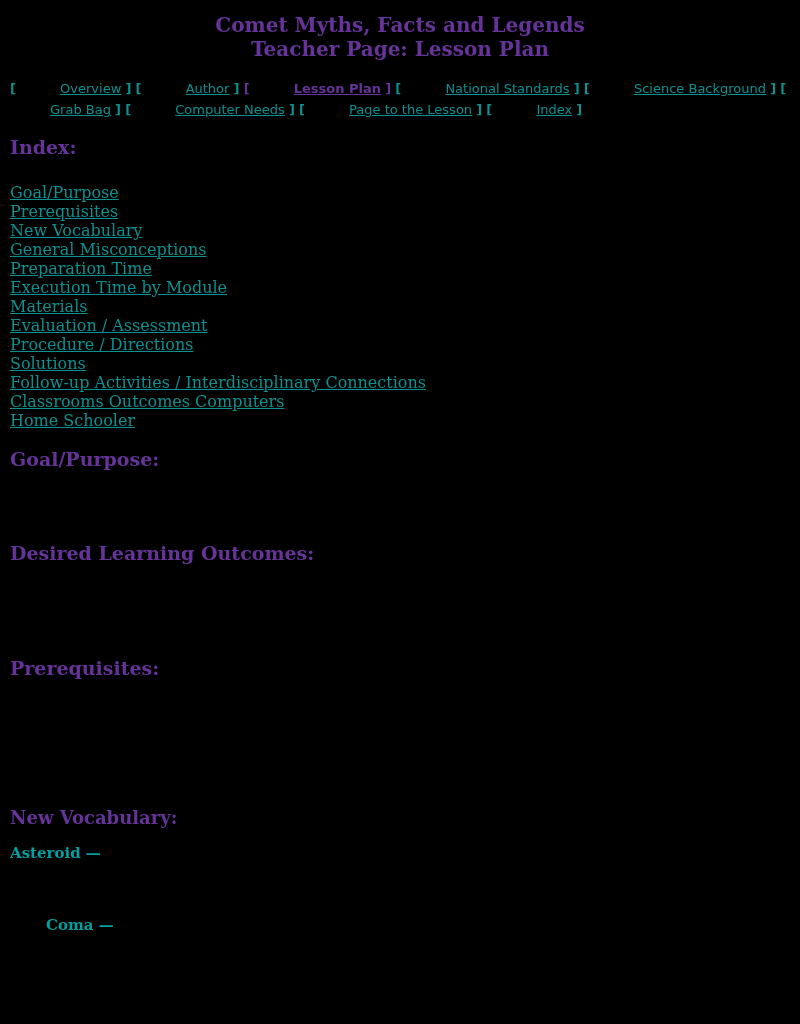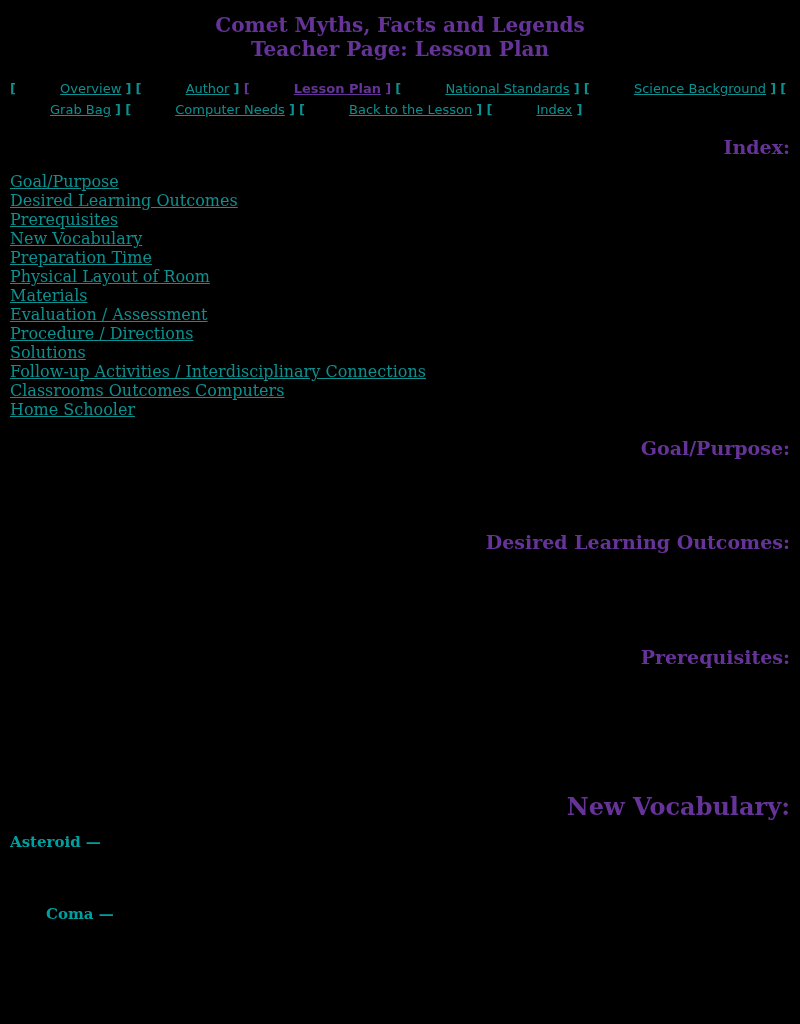--- a/index.html
+++ b/index.html
@@ -24,36 +24,35 @@
     color: var(--teal-link);
   }
   .nav-bar .bracket { font-weight: bold; color: var(--teal-link); }
   .nav-link { color: var(--teal-link); text-decoration: underline; cursor: pointer; margin-left: 40px; }
   .nav-item.current .nav-link { color: var(--purple); font-weight: bold; }
   .nav-item.current .bracket { color: var(--purple); }
   
   h2 {
     font: bold 19px/23px "DejaVu Serif", serif;
     color: var(--purple);
-    text-align: right;
   }
   .index-heading { margin-top: 16px; }
   
-  .index-list { margin-top: 13px; font: 16px/19px "DejaVu Serif", serif; }
+  .index-list { margin-top: 24px; font: 16px/19px "DejaVu Serif", serif; }
   .index-link {
     display: block;
     width: max-content;
     color: var(--teal-link);
     text-decoration: underline;
     cursor: pointer;
   }
   .goal-heading     { margin-top: 18px; }
   .outcomes-heading { margin-top: 71px; }
   .prereq-heading   { margin-top: 92px; }
-  .vocab-heading    { margin-top: 127px; font-size: 24px; line-height: 22px; }
+  .vocab-heading    { margin-top: 127px; font-size: 18px; line-height: 22px; }
   
   .vocab-term {
     font: bold 15px/18px "DejaVu Serif", serif;
     color: var(--teal-vocab);
   }
   .asteroid-term { margin-top: 15px; }
   .coma-term     { margin-top: 54px; margin-left: 36px; }
 </style>
 </head>
 <body>
@@ -61,33 +60,33 @@
 <h1 class="page-title"><span>Comet Myths, Facts and Legends</span><br><span>Teacher Page: Lesson Plan</span></h1>
 
 <p class="nav-bar">
   <span class="nav-item"><span class="bracket">[</span> <a class="nav-link">Overview</a> <span class="bracket">]</span></span>
   <span class="nav-item"><span class="bracket">[</span> <a class="nav-link">Author</a> <span class="bracket">]</span></span>
   <span class="nav-item current"><span class="bracket">[</span> <a class="nav-link">Lesson Plan</a> <span class="bracket">]</span></span>
   <span class="nav-item"><span class="bracket">[</span> <a class="nav-link">National Standards</a> <span class="bracket">]</span></span>
   <span class="nav-item"><span class="bracket">[</span> <a class="nav-link">Science Background</a> <span class="bracket">]</span></span>
   <span class="nav-item"><span class="bracket">[</span> <a class="nav-link">Grab Bag</a> <span class="bracket">]</span></span>
   <span class="nav-item"><span class="bracket">[</span> <a class="nav-link">Computer Needs</a> <span class="bracket">]</span></span>
-  <span class="nav-item"><span class="bracket">[</span> <a class="nav-link">Back to the Lesson</a> <span class="bracket">]</span></span>
+  <span class="nav-item"><span class="bracket">[</span> <a class="nav-link">Page to the Lesson</a> <span class="bracket">]</span></span>
   <span class="nav-item"><span class="bracket">[</span> <a class="nav-link">Index</a> <span class="bracket">]</span></span>
 </p>
 
 <h2 class="index-heading">Index:</h2>
 
 <div class="index-list">
   <a class="index-link">Goal/Purpose</a>
-  <a class="index-link">Desired Learning Outcomes</a>
   <a class="index-link">Prerequisites</a>
   <a class="index-link">New Vocabulary</a>
+  <a class="index-link">General Misconceptions</a>
   <a class="index-link">Preparation Time</a>
-  <a class="index-link">Physical Layout of Room</a>
+  <a class="index-link">Execution Time by Module</a>
   <a class="index-link">Materials</a>
   <a class="index-link">Evaluation / Assessment</a>
   <a class="index-link">Procedure / Directions</a>
   <a class="index-link">Solutions</a>
   <a class="index-link">Follow-up Activities / Interdisciplinary Connections</a>
   <a class="index-link">Classrooms Outcomes Computers</a>
   <a class="index-link">Home Schooler</a>
 </div>
 
 <h2 class="goal-heading">Goal/Purpose:</h2>

